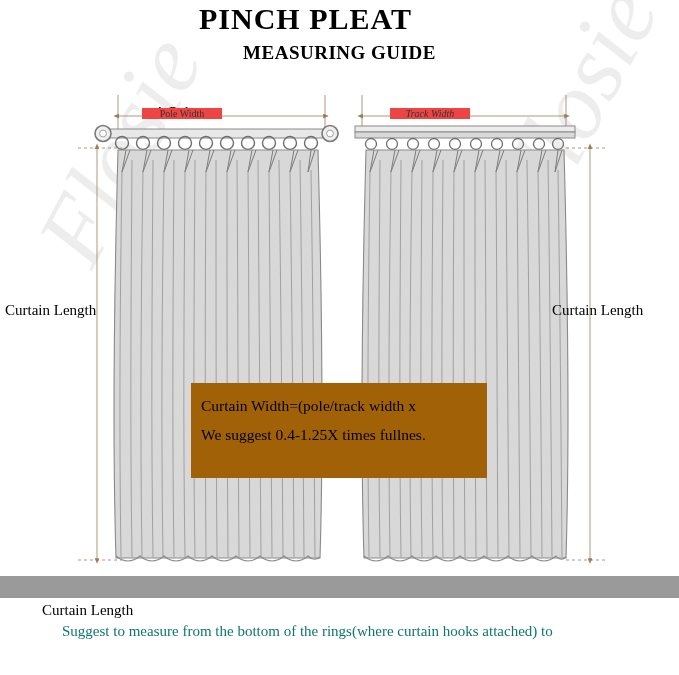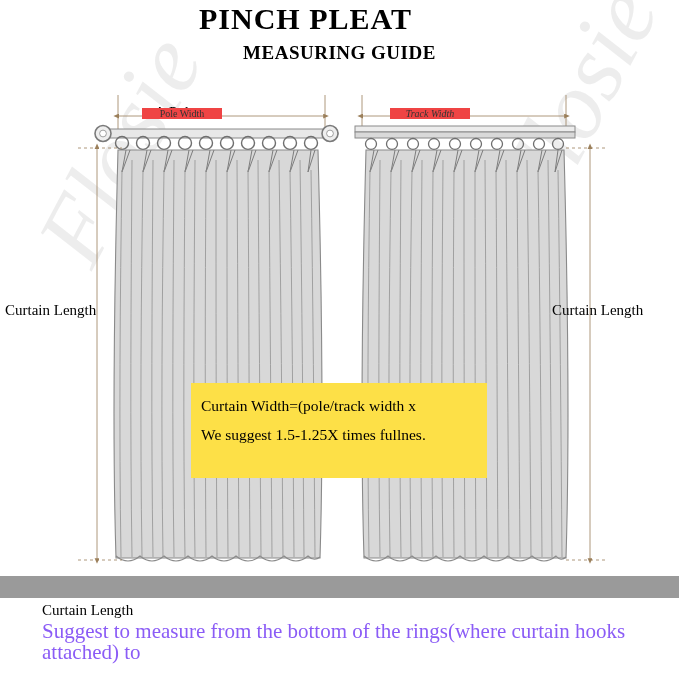--- a/index.html
+++ b/index.html
@@ -89,21 +89,21 @@
     top: 180px; left: 470px;
     transform: rotate(-62deg);
     transform-origin: left top;
   }
 
   
   #formula-box {
     position: absolute;
     top: 383px; left: 191px;
     width: 296px; height: 95px;
-    background: #fde047;
+    background: #a16207;
     border: none;
     padding: 8px 10px 0 10px;
   }
   #formula-box .line {
     font-size: 15.5px;
     color: #000;
     line-height: 29px;
     white-space: nowrap;
   }
 
@@ -120,23 +120,24 @@
     width: 679px; height: 77px;
     background: #ffffff;
     padding: 2px 30px 0 42px;
   }
   #bottom-note .nt-title {
     font-size: 15px;
     color: #000;
     line-height: 21px;
   }
   #bottom-note .nt-body {
-    font-size: 21px;
-    color: #8b5cf6;
+    font-size: 15px;
+    color: #0f766e;
     line-height: 21px;
+    margin-left: 20px;
   }
 </style>
 </head>
 <body>
 
 <div id="page">
 
   <div class="watermark" id="wm1">Flosie</div>
   <div class="watermark" id="wm2">Flosie</div>
 
@@ -291,21 +292,21 @@
   </svg>
 
   <div class="width-label" id="pole-width-label">Pole Width</div>
   <div class="width-label" id="track-width-label">Track Width</div>
 
   <div class="side-label" id="left-len-label">Curtain Length</div>
   <div class="side-label" id="right-len-label">Curtain Length</div>
 
   <div id="formula-box">
     <div class="line">Curtain Width=(pole/track width x</div>
-    <div class="line">We suggest 1.5-1.25X times fullnes.</div>
+    <div class="line">We suggest 0.4-1.25X times fullnes.</div>
   </div>
 
   <div id="bottom-bar"></div>
   <div id="bottom-note">
     <div class="nt-title">Curtain Length</div>
     <div class="nt-body">Suggest to measure from the bottom of the rings(where curtain hooks attached) to</div>
   </div>
 
 </div>
 

